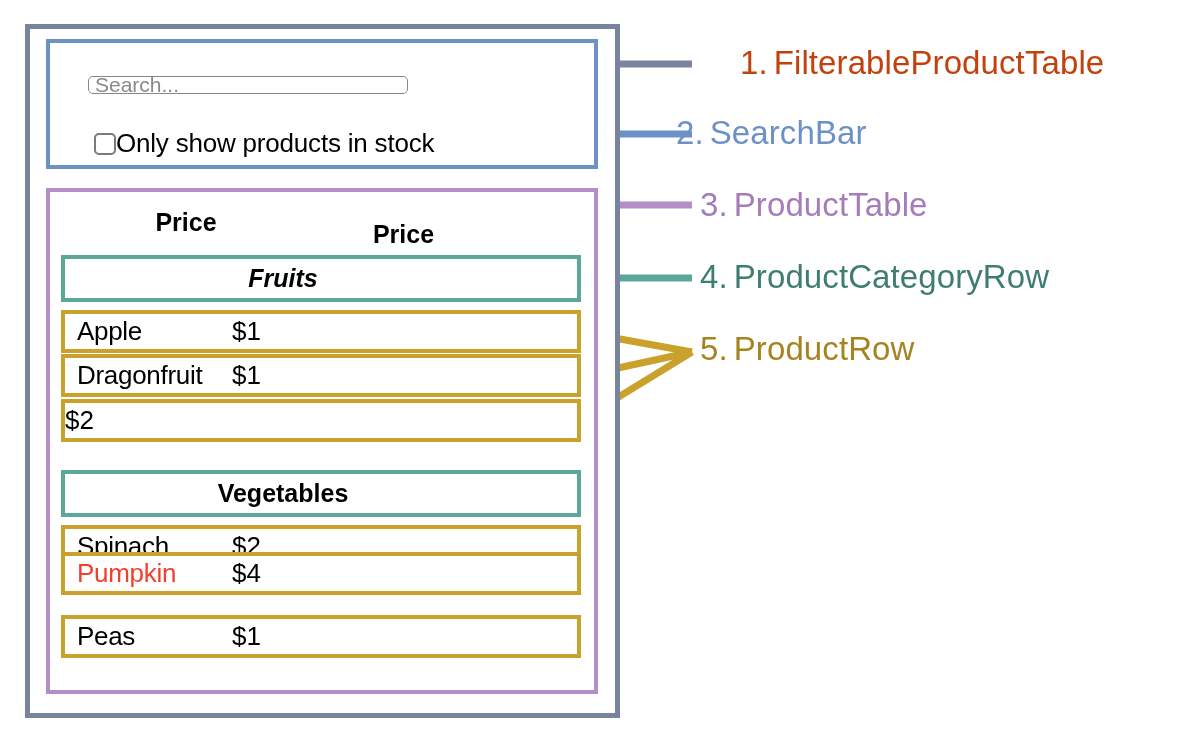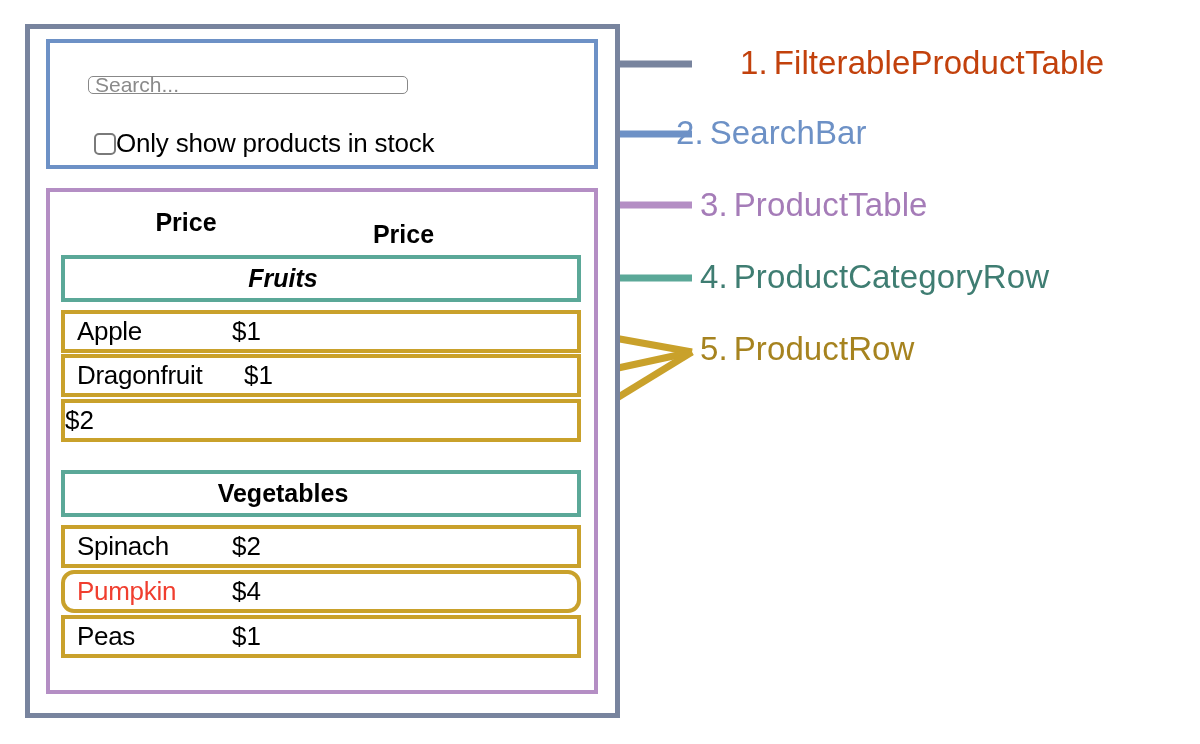--- a/index.html
+++ b/index.html
@@ -210,39 +210,39 @@
 
 <div class="category-row" style="top:255px;font-style:italic;">
   <span class="cat-label">Fruits</span>
 </div>
 
 <div class="product-row" style="top:310px;">
   <span class="cell-name">Apple</span>
   <span class="cell-price">$1</span>
 </div>
 
-<div class="product-row" style="top:354px;gap:12px;">
+<div class="product-row" style="top:354px;">
   <span class="cell-name">Dragonfruit</span>
   <span class="cell-price">$1</span>
 </div>
 
 <div class="product-row" style="top:399px;">
   <span class="cell-price">$2</span>
 </div>
 
 <div class="category-row" style="top:470px;">
   <span class="cat-label">Vegetables</span>
 </div>
 
 <div class="product-row" style="top:525px;">
   <span class="cell-name">Spinach</span>
   <span class="cell-price">$2</span>
 </div>
 
-<div class="product-row" style="top:570px;border-radius:13px;">
+<div class="product-row" style="top:552px;">
   <span class="cell-name out-of-stock">Pumpkin</span>
   <span class="cell-price">$4</span>
 </div>
 
 <div class="product-row" style="top:615px;">
   <span class="cell-name">Peas</span>
   <span class="cell-price">$1</span>
 </div>
 
 <div class="legend-item" id="legend-1">

